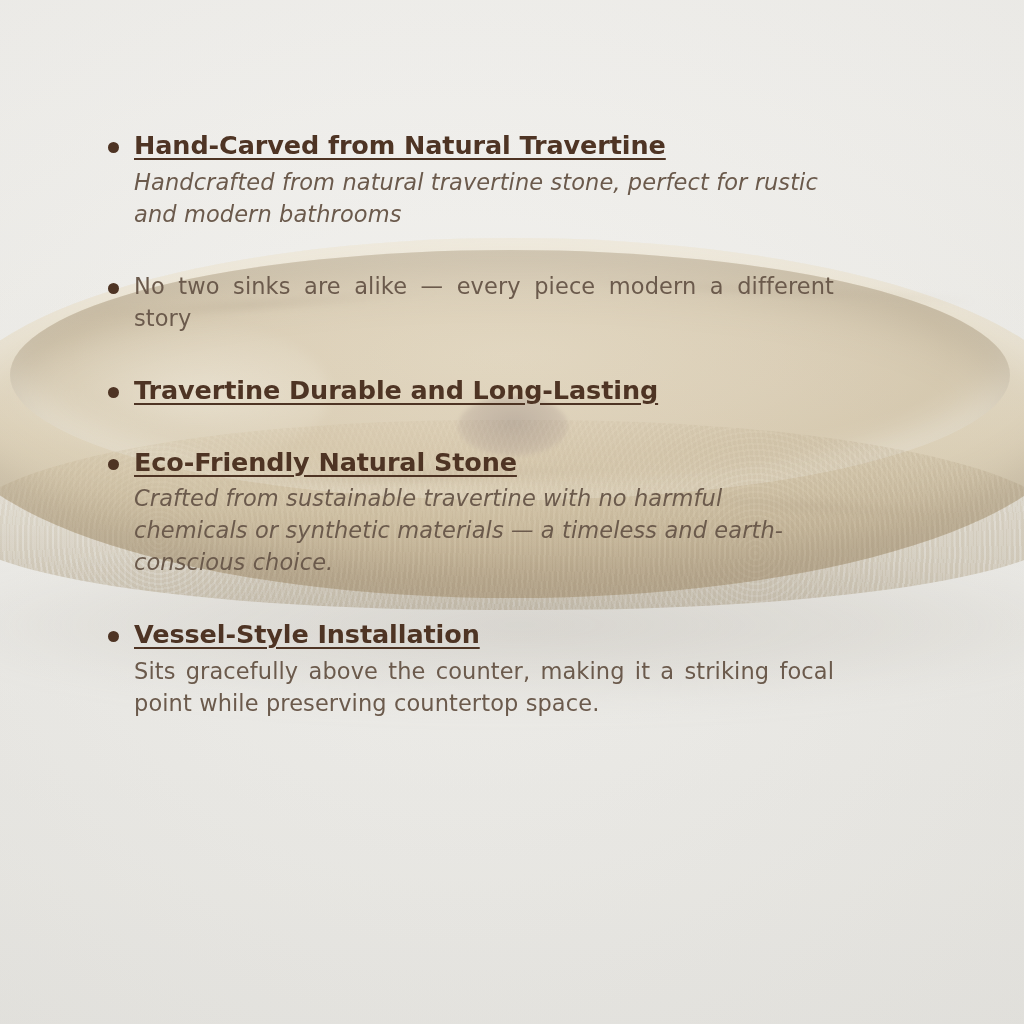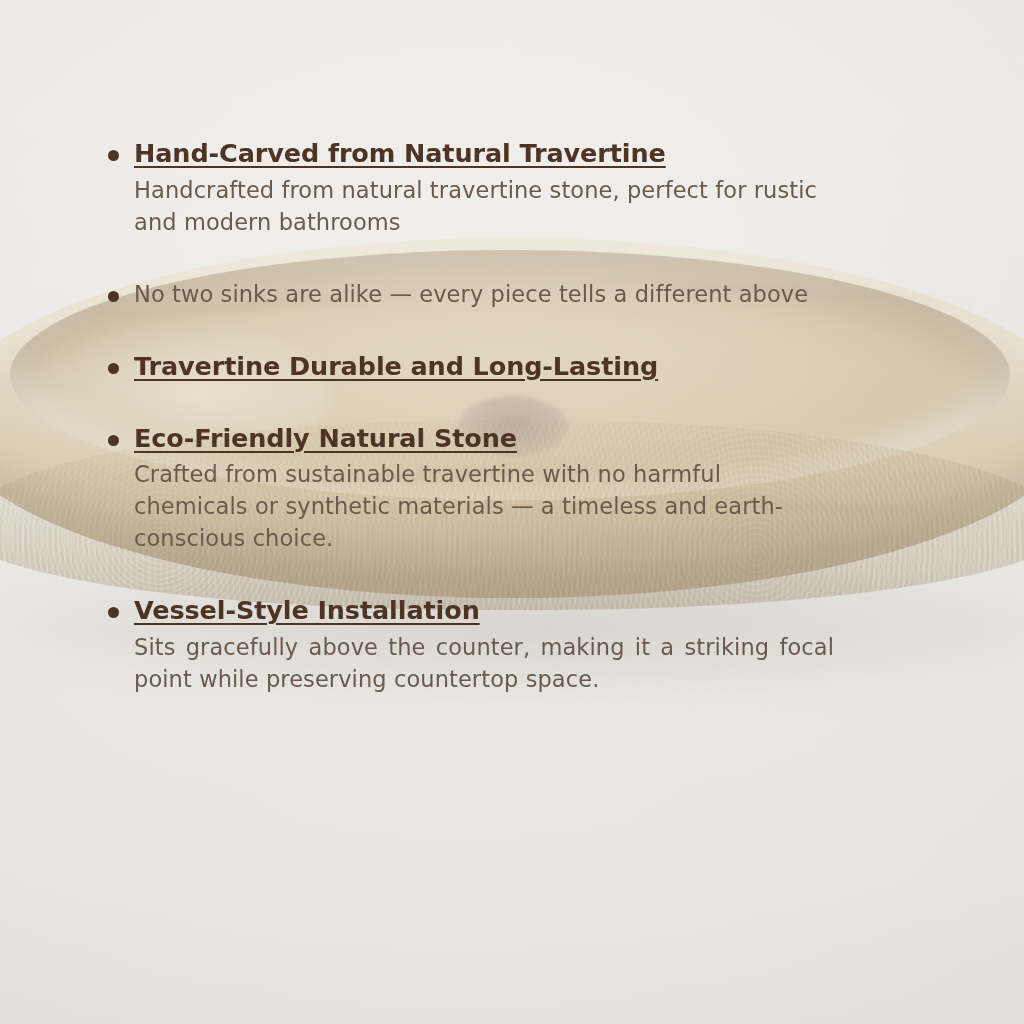--- a/index.html
+++ b/index.html
@@ -142,21 +142,21 @@
     position: absolute;
     inset: 0;
     background: radial-gradient(ellipse 80% 70% at 45% 50%, rgba(255,255,255,0.10) 0%, rgba(190,188,182,0.18) 100%);
     pointer-events: none;
   }
 
   
   .features {
     position: absolute;
     left: 100px;
-    top: 138px;
+    top: 130px;
     width: 760px;
   }
 
   .feature {
     position: relative;
     margin-bottom: 40px;
     padding-left: 34px;
   }
   .feature:last-child { margin-bottom: 0; }
 
@@ -187,21 +187,21 @@
     font-family: "DejaVu Sans", "Liberation Sans", sans-serif;
     font-size: 22.5px;
     font-weight: 400;
     color: #6b5a4c;
     line-height: 1.42;
     margin: 0;
     text-align: justify;
     max-width: 700px;
     letter-spacing: 0.1px;
   }
-  .feature-desc.left { text-align: left; }
+  .feature-desc.left { text-align: left; font-style: italic; }
 </style>
 </head>
 <body>
 
 <div class="canvas">
 
   <div class="photo">
     <div class="sink-shadow"></div>
     <div class="sink-body"></div>
     <div class="sink-bowl"></div>
@@ -219,21 +219,21 @@
   <div class="features">
 
     <div class="feature">
       <span class="bullet"></span>
       <div class="feature-title">Hand-Carved from Natural Travertine</div>
       <div class="feature-desc left">Handcrafted from natural travertine stone, perfect for rustic and modern bathrooms</div>
     </div>
 
     <div class="feature">
       <span class="bullet"></span>
-      <div class="feature-desc">No two sinks are alike — every piece tells a different above</div>
+      <div class="feature-desc">No two sinks are alike — every piece modern a different story</div>
     </div>
 
     <div class="feature">
       <span class="bullet"></span>
       <div class="feature-title">Travertine Durable and Long-Lasting</div>
     </div>
 
     <div class="feature">
       <span class="bullet"></span>
       <div class="feature-title">Eco-Friendly Natural Stone</div>

